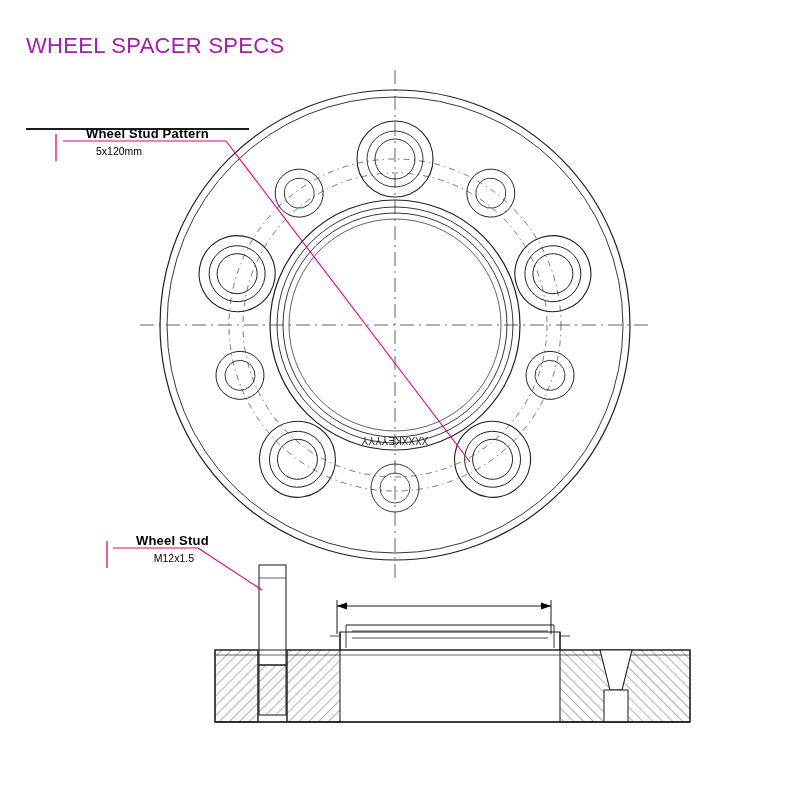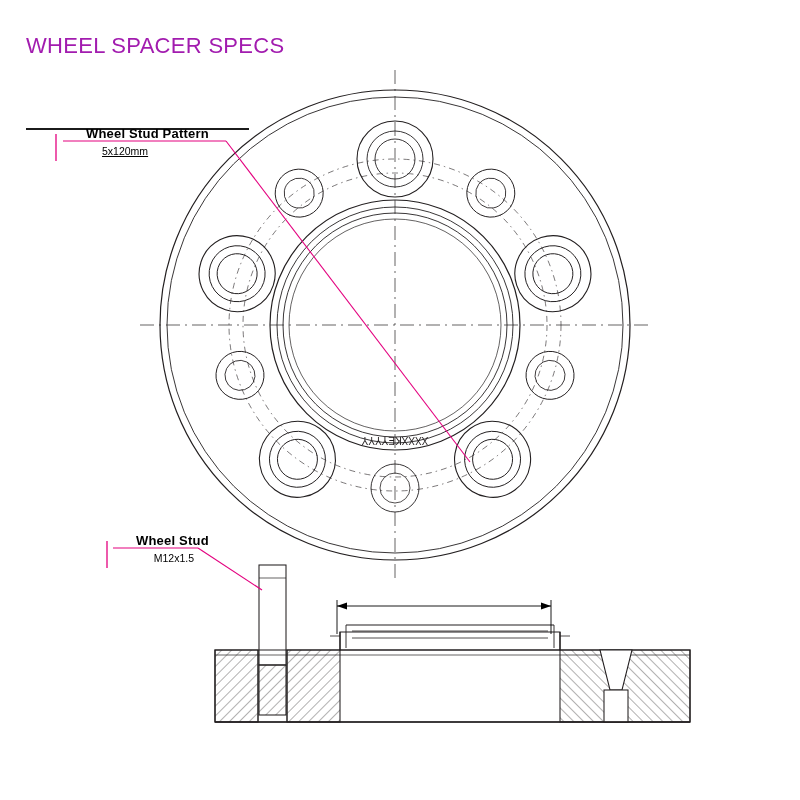--- a/index.html
+++ b/index.html
@@ -89,21 +89,21 @@
     font-weight: bold;
     font-size: 13px;
     letter-spacing: 0.2px;
   }
   .callout .value {
     font-weight: normal;
     font-size: 10.5px;
   }
   .callout.center-label { text-align: center; }
   #callout-stud-pattern { left: 86px; top: 126px; }
-  #callout-stud-pattern .value { display: block; margin-top: 4px; margin-left: 16px; text-decoration: underline; }
+  #callout-stud-pattern .value { display: block; margin-top: 4px; margin-left: 10px; }
   #callout-wheel-stud { left: 136px; top: 533px; text-align: center; }
   #callout-wheel-stud .value { display: block; margin-top: 4px; margin-left: 3px; }
   #callout-center-bore { left: 334px; top: 585px; width: 220px; text-align: center; }
   #callout-center-bore .value { display: block; margin-top: 5px; }
 </style>
 </head>
 <body>
 
 <div id="page">
 

